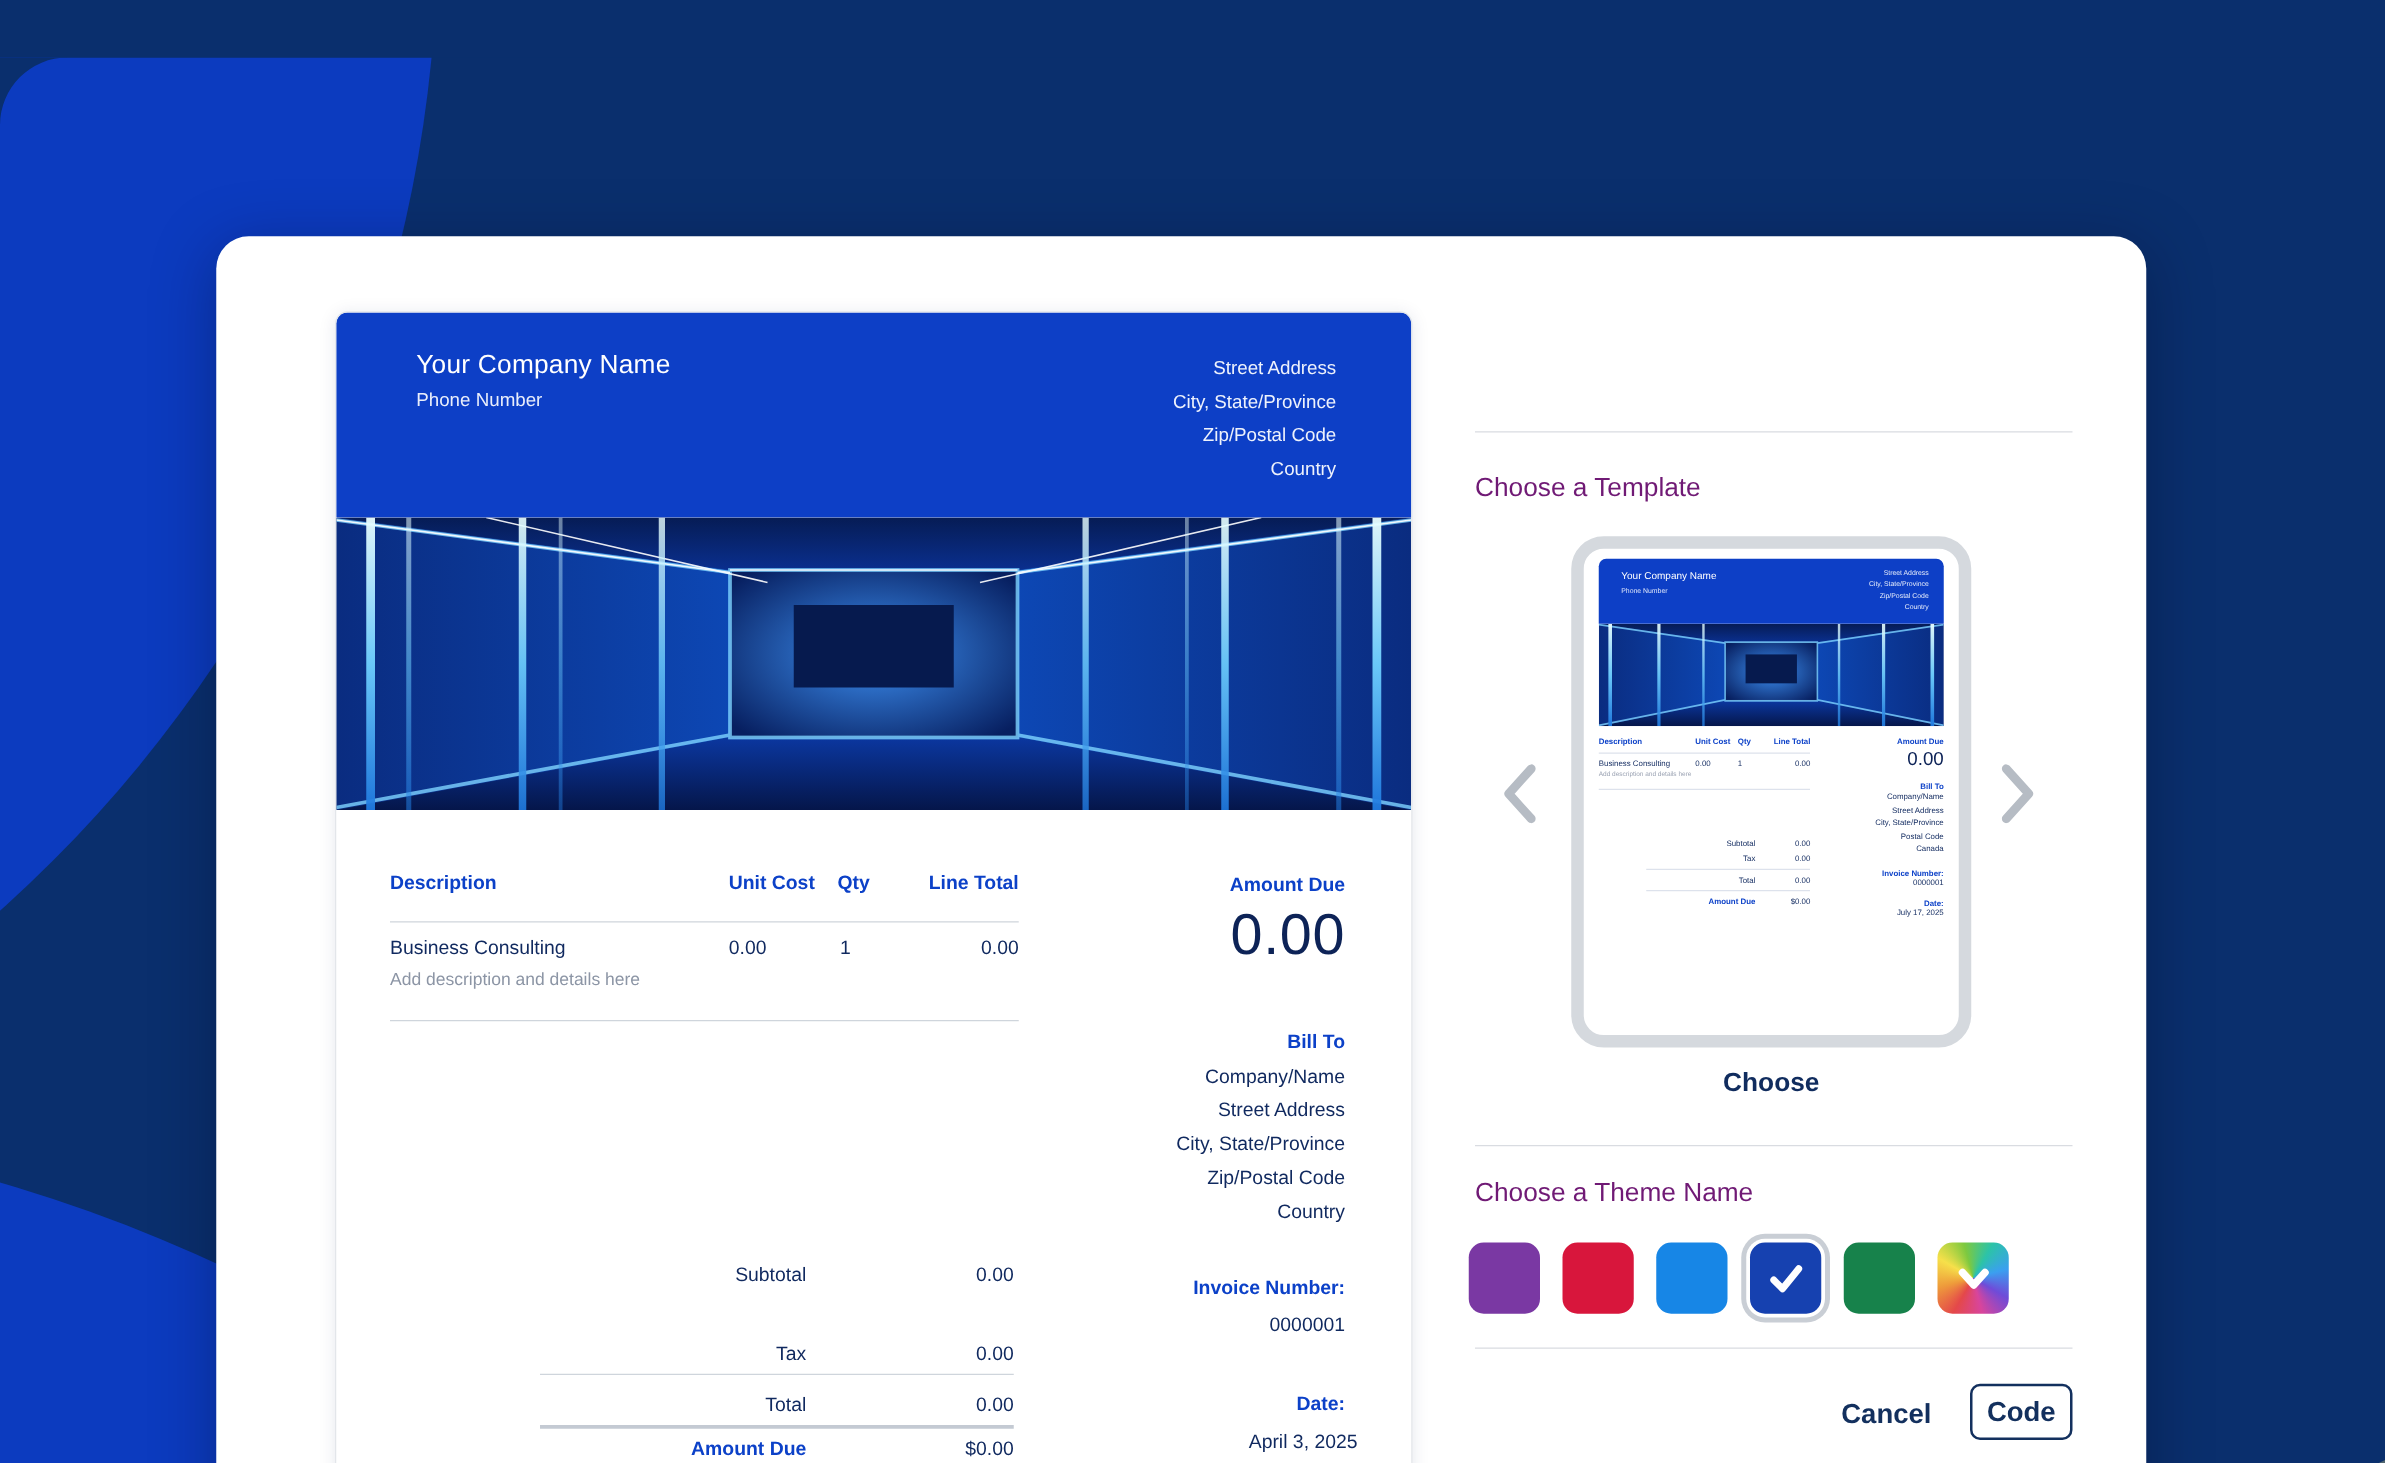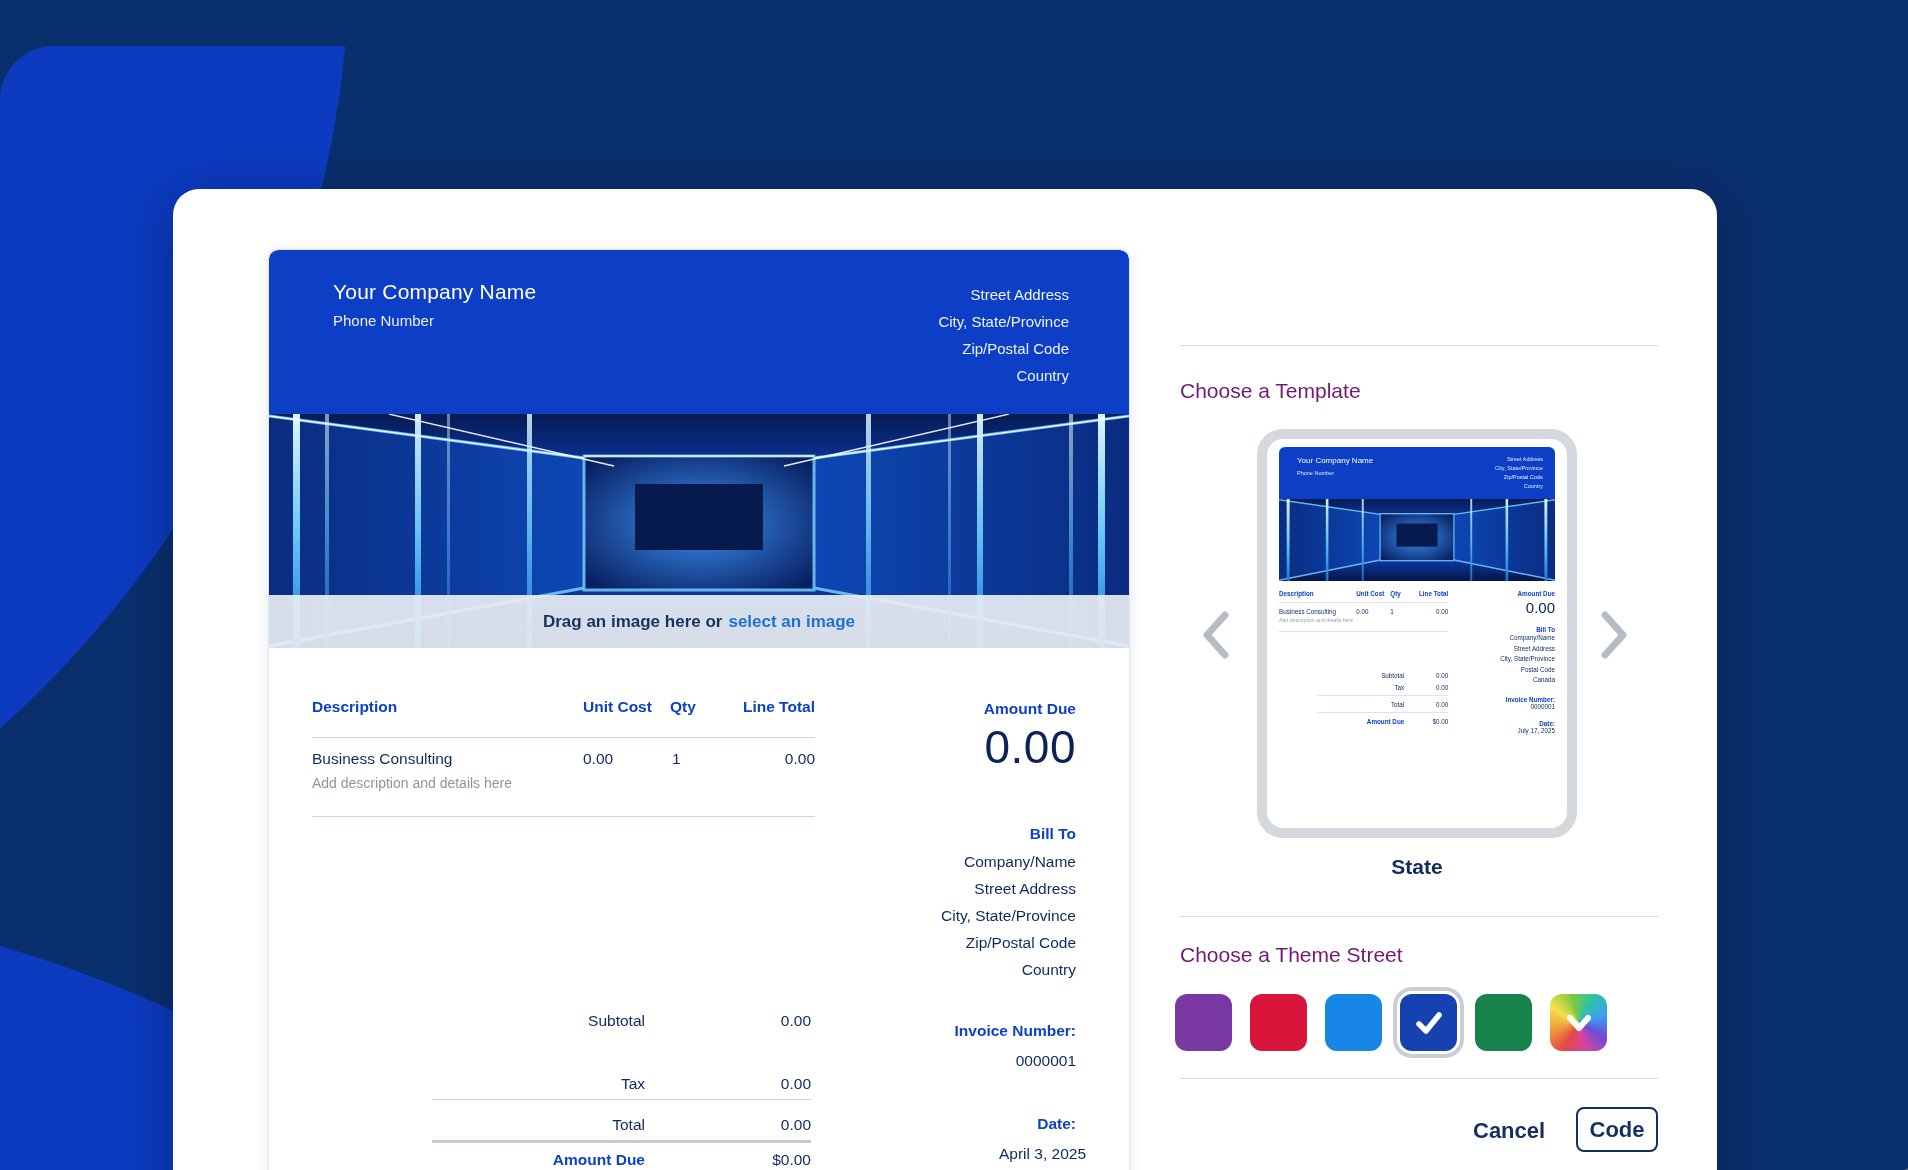--- a/index.html
+++ b/index.html
@@ -164,24 +164,20 @@
             <rect x="146" y="0" width="6" height="234" opacity="0.9"></rect>
             <rect x="178" y="0" width="3" height="234" opacity="0.45"></rect>
             <rect x="258" y="0" width="5" height="234" opacity="0.8"></rect>
             <rect x="829" y="0" width="7" height="234" opacity="0.95"></rect>
             <rect x="800" y="0" width="4" height="234" opacity="0.55"></rect>
             <rect x="708" y="0" width="6" height="234" opacity="0.9"></rect>
             <rect x="679" y="0" width="3" height="234" opacity="0.45"></rect>
             <rect x="597" y="0" width="5" height="234" opacity="0.8"></rect>
           </g>
         </svg>
-        <div class="drag-bar">
-          <span>Drag an image here or</span>
-          <span class="lnk">select an image</span>
-        </div>
       </div>
 
       <div class="abs th-blue" style="left:43px;top:448px;">Description</div>
       <div class="abs th-blue" style="left:314px;top:448px;">Unit Cost</div>
       <div class="abs th-blue" style="left:401px;top:448px;">Qty</div>
       <div class="abs th-blue rt" style="right:314px;top:448px;">Line Total</div>
       <div class="rule" style="left:43px;top:487px;width:503px;"></div>
 
       <div class="abs val" style="left:43px;top:500px;">Business Consulting</div>
       <div class="abs val" style="left:314px;top:500px;">0.00</div>
@@ -314,24 +310,24 @@
             <div>Canada</div>
           </div>
           <div class="m-gap m-b">Invoice Number:</div>
           <div>0000001</div>
           <div class="m-gap m-b">Date:</div>
           <div>July 17, 2025</div>
         </div>
       </div>
     </div>
 
-    <div class="modern">State</div>
+    <div class="modern">Choose</div>
     <div class="divider" style="top:727px;"></div>
 
-    <div class="sect-label" style="top:754px;">Choose a Theme Street</div>
+    <div class="sect-label" style="top:754px;">Choose a Theme Name</div>
 
     <div class="swatch-row">
       <div class="swatch" style="background: rgb(122, 56, 163);"></div>
       <div class="swatch" style="background: rgb(216, 22, 60);"></div>
       <div class="swatch" style="background: rgb(23, 134, 230);"></div>
       <div class="swatch selected" style="background: rgb(22, 65, 176);">
         <svg width="30" height="26" viewBox="0 0 30 26">
           <polyline points="5,14 12,21 25,5" fill="none" stroke="#ffffff" stroke-width="5.5" stroke-linecap="round" stroke-linejoin="round"></polyline>
         </svg>
       </div>

